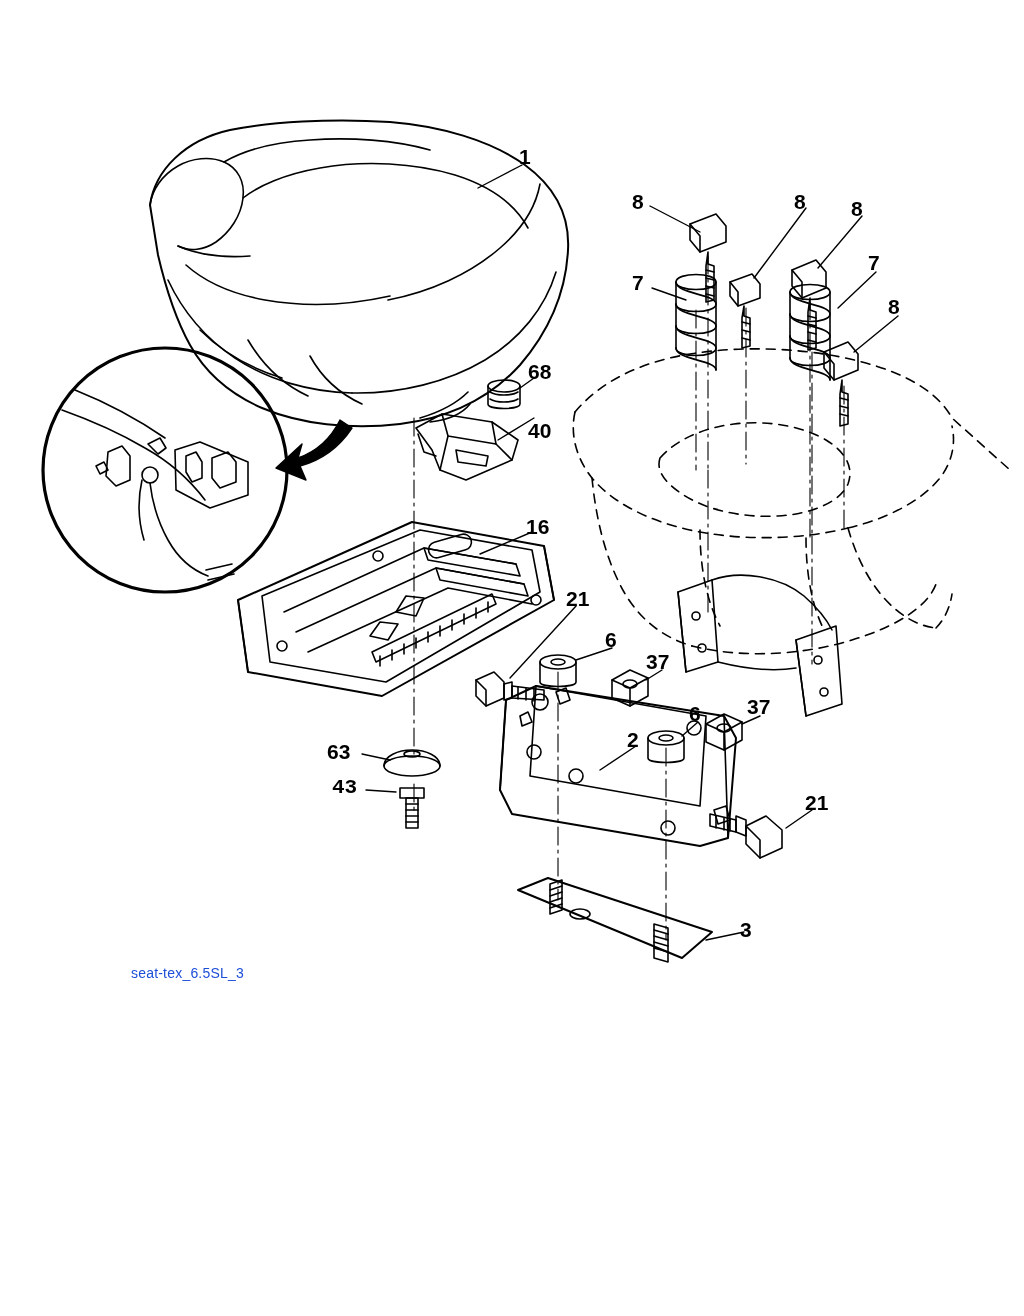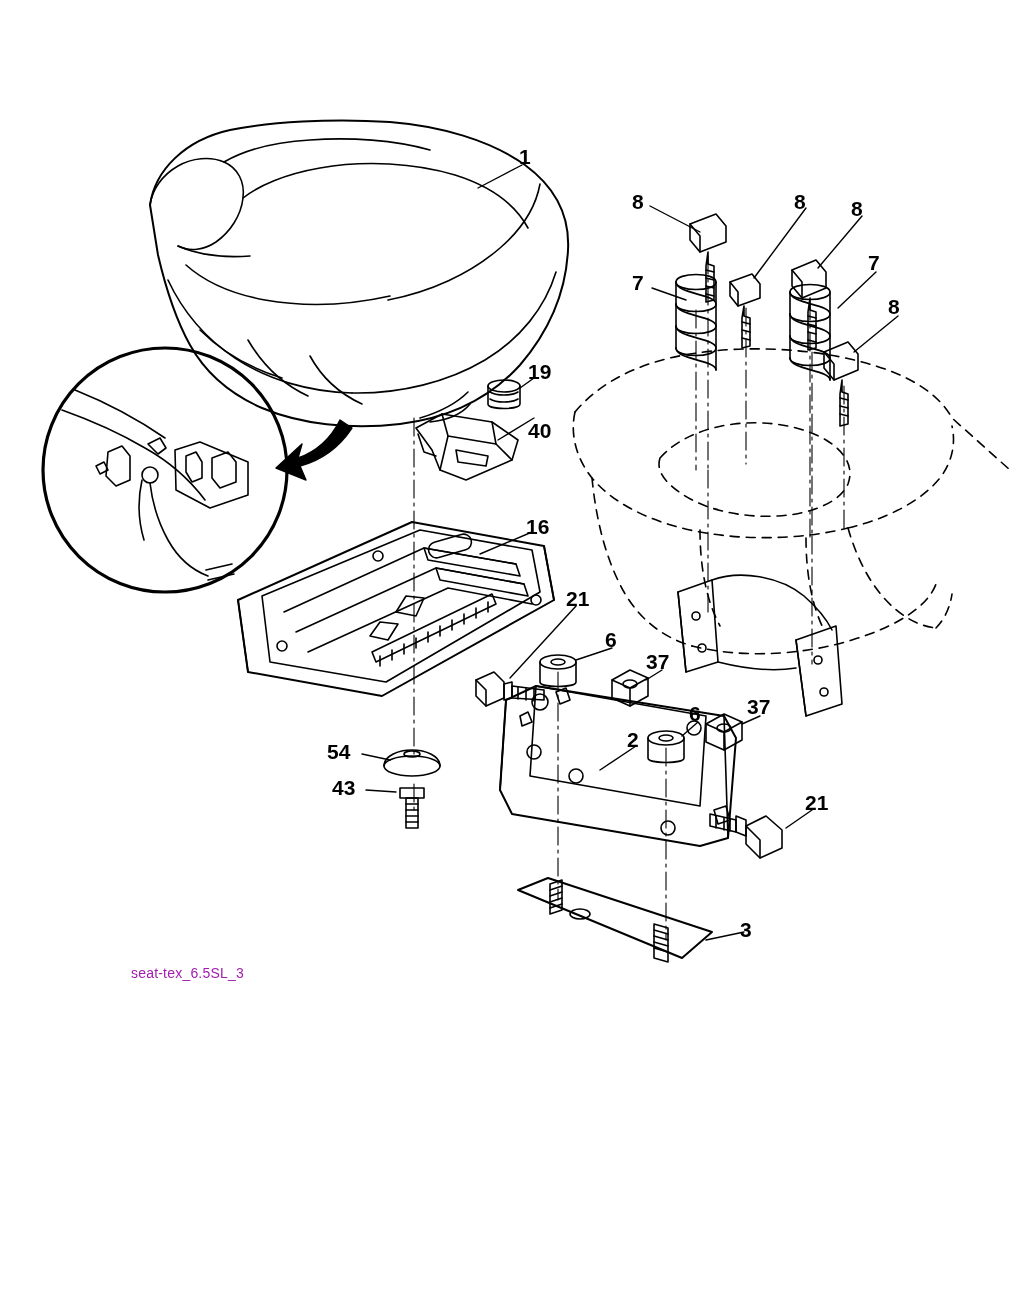--- a/index.html
+++ b/index.html
@@ -30,21 +30,21 @@
     font-weight: bold;
     font-size: 21px;
     color: #000000;
     line-height: 1;
     user-select: none;
   }
   .figure-code {
     position: absolute;
     font-family: "Liberation Sans", sans-serif;
     font-size: 14px;
-    color: #a21caf;
+    color: #1d4ed8;
     letter-spacing: 0.2px;
   }
 </style>
 </head>
 <body>
 
 <div id="page">
 
   <svg id="diagram-svg" viewBox="0 0 1024 1316">
     <g fill="none" stroke="#000000" stroke-width="1.6" stroke-linejoin="round" stroke-linecap="round">
@@ -316,29 +316,29 @@
     </g>
   </svg>
 
   <div class="callout" style="left:519px; top:146px;">1</div>
   <div class="callout" style="left:632px; top:191px;">8</div>
   <div class="callout" style="left:794px; top:191px;">8</div>
   <div class="callout" style="left:851px; top:198px;">8</div>
   <div class="callout" style="left:632px; top:272px;">7</div>
   <div class="callout" style="left:868px; top:252px;">7</div>
   <div class="callout" style="left:888px; top:296px;">8</div>
-  <div class="callout" style="left:528px; top:361px;">19</div>
+  <div class="callout" style="left:528px; top:361px;">68</div>
   <div class="callout" style="left:528px; top:420px;">40</div>
   <div class="callout" style="left:526px; top:516px;">16</div>
   <div class="callout" style="left:566px; top:588px;">21</div>
   <div class="callout" style="left:605px; top:629px;">6</div>
   <div class="callout" style="left:646px; top:651px;">37</div>
   <div class="callout" style="left:689px; top:703px;">6</div>
   <div class="callout" style="left:747px; top:696px;">37</div>
   <div class="callout" style="left:627px; top:729px;">2</div>
-  <div class="callout" style="left:327px; top:741px;">54</div>
-  <div class="callout" style="left:332px; top:777px;">43</div>
+  <div class="callout" style="left:327px; top:741px;">63</div>
+  <div class="callout" style="left:332px; top:777px;font-family:Liberation Mono, monospace;">43</div>
   <div class="callout" style="left:805px; top:792px;">21</div>
   <div class="callout" style="left:740px; top:919px;">3</div>
 
   <div class="figure-code" style="left:131px; top:965px;">seat-tex_6.5SL_3</div>
 
 </div>
 
 </body></html>

